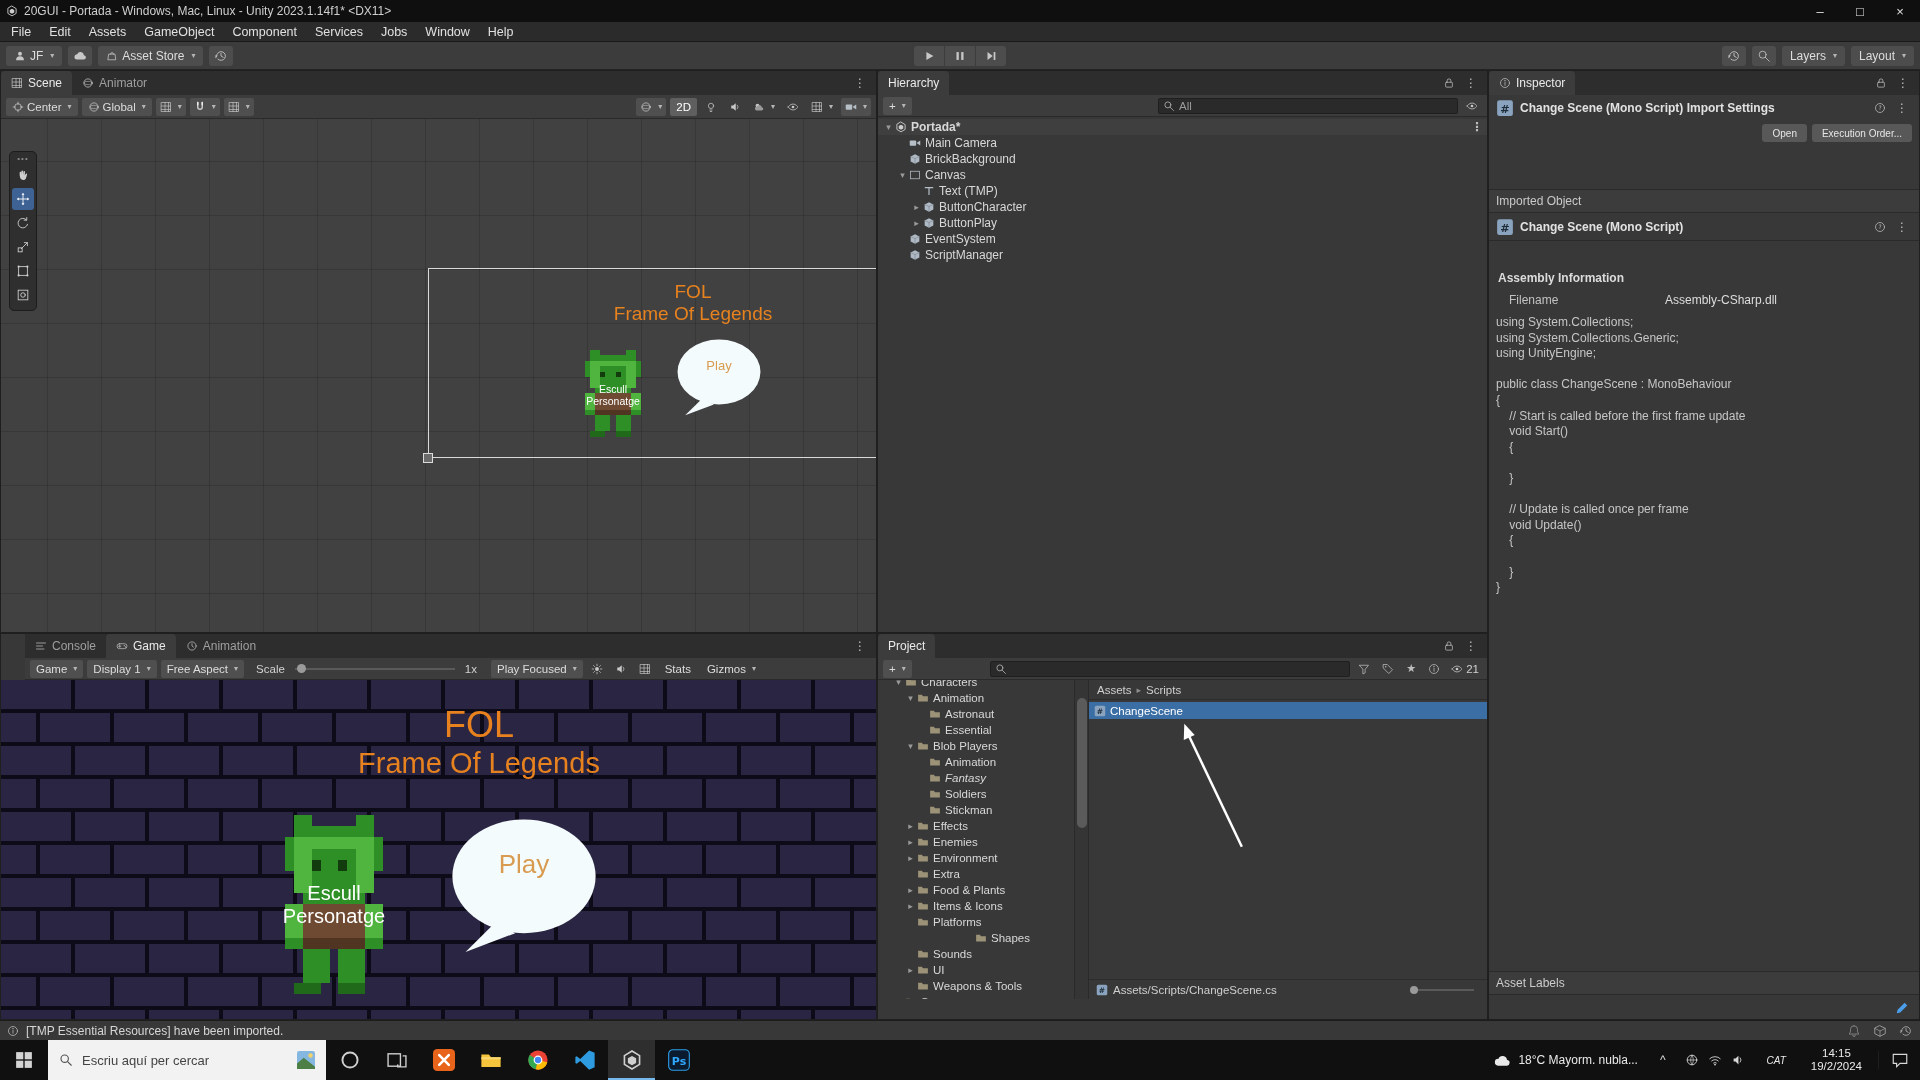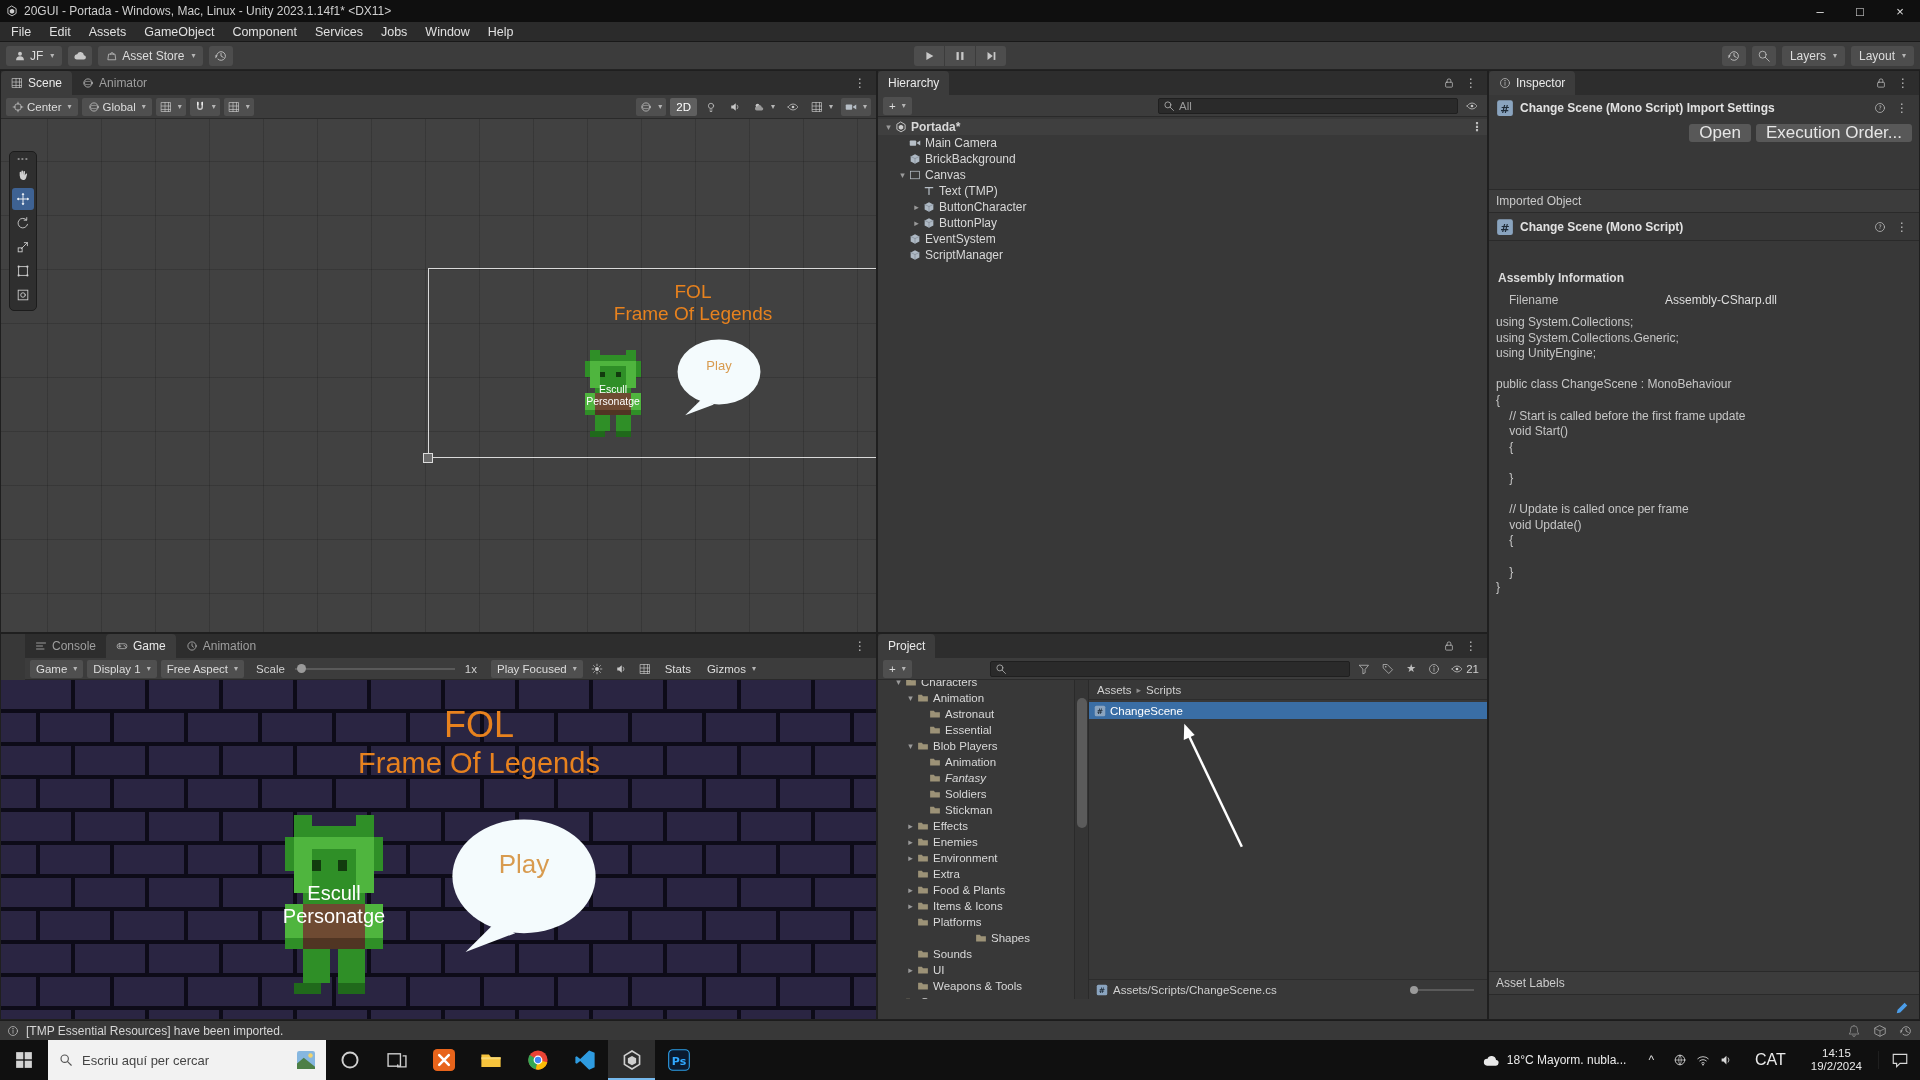--- a/index.html
+++ b/index.html
@@ -108,21 +108,21 @@
   .p-bottombar{position:absolute;left:0;bottom:0;right:0;height:20px;background:#383838;border-top:1px solid #2c2c2c;display:flex;align-items:center;gap:5px;padding:0 7px;font-size:11.5px;color:#cfcfcf;}
   .zoom-slider{margin-left:auto;width:64px;height:2px;background:#5a5a5a;position:relative;margin-right:6px;}
   .zoom-dot{position:absolute;left:0;top:-3px;width:8px;height:8px;border-radius:50%;background:#9a9a9a;}
   .countbadge{display:flex;align-items:center;gap:3px;color:#cfcfcf;font-size:11.5px;padding:0 3px;}
 
   
   .insp-panel{left:1488px;top:70px;width:432px;height:950px;}
   .insp-head1{position:absolute;left:0;top:24px;right:0;height:26px;display:flex;align-items:center;gap:6px;padding:0 7px;}
   .insp-title{font-weight:bold;font-size:12px;color:#e2e2e2;flex:1;white-space:nowrap;overflow:hidden;}
   .insp-head2{position:absolute;left:0;top:50px;right:0;height:24px;display:flex;align-items:center;justify-content:flex-end;gap:5px;padding:0 7px;}
-  .ibtn{height:18px;padding:0 10px;background:#585858;border-radius:3px;font-size:17px;color:#e6e6e6;display:flex;align-items:center;}
+  .ibtn{height:18px;padding:0 10px;background:#585858;border-radius:3px;font-size:10px;color:#e6e6e6;display:flex;align-items:center;}
   .imported-bar{position:absolute;left:0;top:118px;right:0;height:24px;background:#3c3c3c;border-top:1px solid #2a2a2a;border-bottom:1px solid #2a2a2a;display:flex;align-items:center;padding:0 7px;color:#c9c9c9;}
   .obj-head{position:absolute;left:0;top:142px;right:0;height:28px;display:flex;align-items:center;gap:6px;padding:0 7px;border-bottom:1px solid #2a2a2a;}
   .assembly-label{position:absolute;left:9px;top:200px;font-weight:bold;color:#dcdcdc;}
   .filename-row{position:absolute;left:20px;top:222px;right:8px;display:flex;font-size:12px;}
   .filename-row .flabel{width:156px;color:#c2c2c2;flex:none;}
   .filename-row .fvalue{color:#dddddd;}
   .code{position:absolute;left:7px;top:244px;right:4px;font-size:12px;line-height:15.6px;color:#c6c6c6;white-space:pre;}
   .asset-labels-bar{position:absolute;left:0;top:900px;right:0;height:24px;background:#3c3c3c;border-top:1px solid #2a2a2a;border-bottom:1px solid #2a2a2a;display:flex;align-items:center;padding:0 7px;color:#cdcdcd;}
   .pen-corner{position:absolute;right:10px;top:930px;}
 
@@ -135,21 +135,21 @@
   .tb-start{width:48px;display:flex;align-items:center;justify-content:center;}
   .tb-search{width:278px;background:#f2f2f2;display:flex;align-items:center;gap:9px;padding:0 11px;color:#444;font-size:13px;}
   .tb-search .ph{white-space:nowrap;overflow:hidden;}
   .tb-search .bing{margin-left:auto;}
   .tb-app{width:47px;display:flex;align-items:center;justify-content:center;}
   .tb-app.active{background:#2e2e2e;box-shadow:inset 0 -2px 0 #76b9ed;}
   .tb-right{margin-left:auto;display:flex;align-items:center;}
   .tb-weather{display:flex;align-items:center;gap:7px;padding:0 10px;font-size:12px;}
   .tb-chev{padding:0 6px;font-size:12px;color:#ddd;}
   .tb-tray{display:flex;align-items:center;gap:9px;padding:0 7px;}
-  .tb-lang{padding:0 9px;font-size:16px;}
+  .tb-lang{padding:0 9px;font-size:10px;font-style:italic;}
   .tb-clock{display:flex;flex-direction:column;align-items:center;justify-content:center;font-size:11.5px;line-height:13.5px;padding:0 10px;}
   .tb-action{width:42px;display:flex;align-items:center;justify-content:center;border-left:1px solid #1f1f1f;}
 </style>
 </head>
 <body>
 
 <div class="screen">
 
   <div class="titlebar">
     <span class="icon sm">

